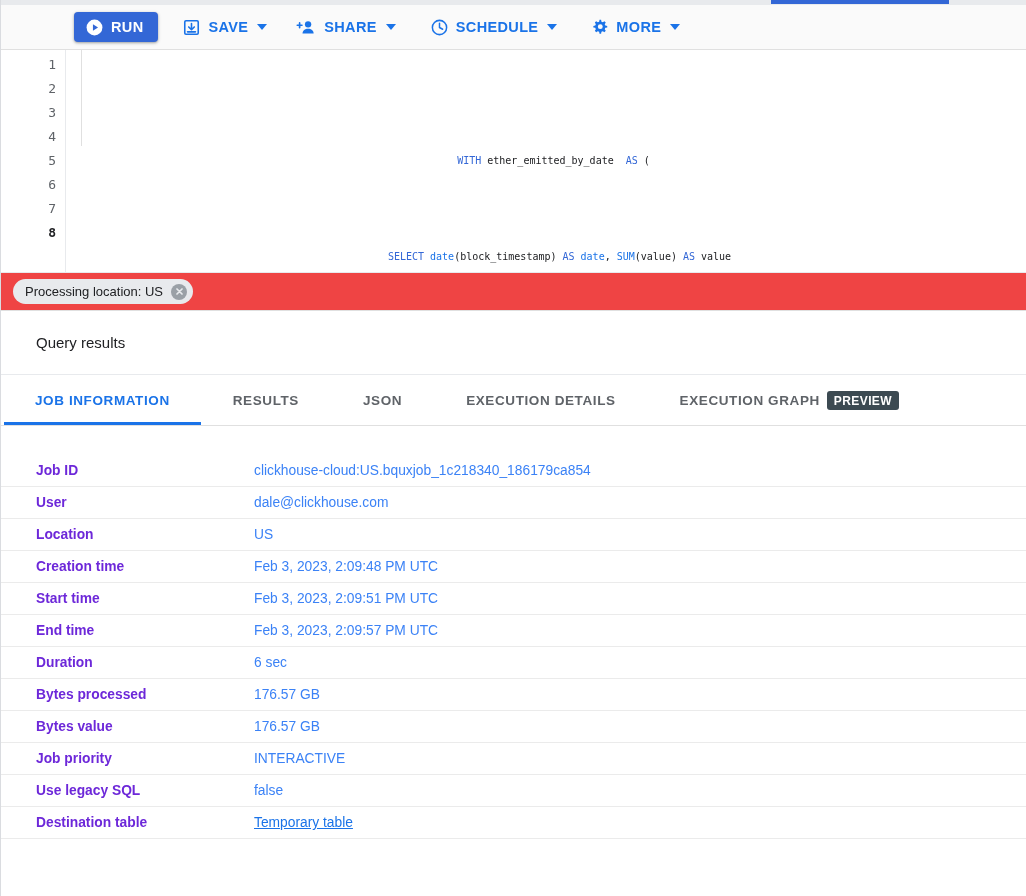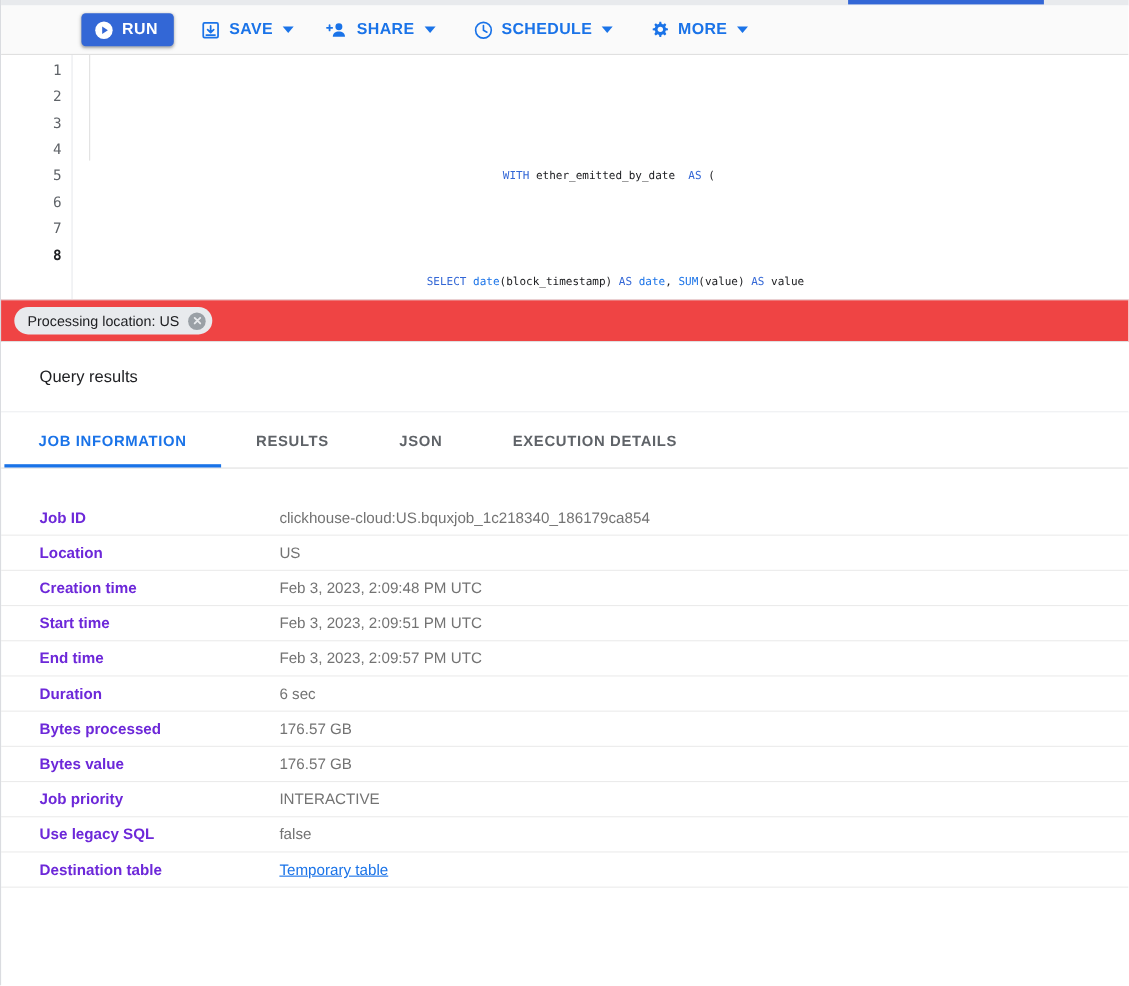--- a/index.html
+++ b/index.html
@@ -219,21 +219,21 @@
     padding-left: 35px;
   }
   .jikey {
     width: 218px;
     font-size: 13.8px;
     font-weight: 700;
     color: #6d28d9;
   }
   .jival {
     font-size: 13.8px;
-    color: #737373;
+    color: #3b82f6;
   }
   .jival.link {
     color: #1a73e8;
     text-decoration: underline;
     cursor: pointer;
   }
 </style>
 </head>
 <body>
 
@@ -362,28 +362,36 @@
     </div>
     <div class="tab" style="padding:0 32px;">
       <span>RESULTS</span>
     </div>
     <div class="tab" style="padding:0 32px;">
       <span>JSON</span>
     </div>
     <div class="tab" style="padding:0 32px;">
       <span>EXECUTION DETAILS</span>
     </div>
+    <div class="tab" style="padding:0 32px;">
+      <span>EXECUTION GRAPH</span>
+      <span class="tab-preview-badge">PREVIEW</span>
+    </div>
   </div>
 
   <div class="jobinfo">
     <div class="jirow">
       <div class="jikey">Job ID</div>
       <div class="jival">clickhouse-cloud:US.bquxjob_1c218340_186179ca854</div>
     </div>
     <div class="jirow">
+      <div class="jikey">User</div>
+      <div class="jival">dale@clickhouse.com</div>
+    </div>
+    <div class="jirow">
       <div class="jikey">Location</div>
       <div class="jival">US</div>
     </div>
     <div class="jirow">
       <div class="jikey">Creation time</div>
       <div class="jival">Feb 3, 2023, 2:09:48 PM UTC</div>
     </div>
     <div class="jirow">
       <div class="jikey">Start time</div>
       <div class="jival">Feb 3, 2023, 2:09:51 PM UTC</div>

